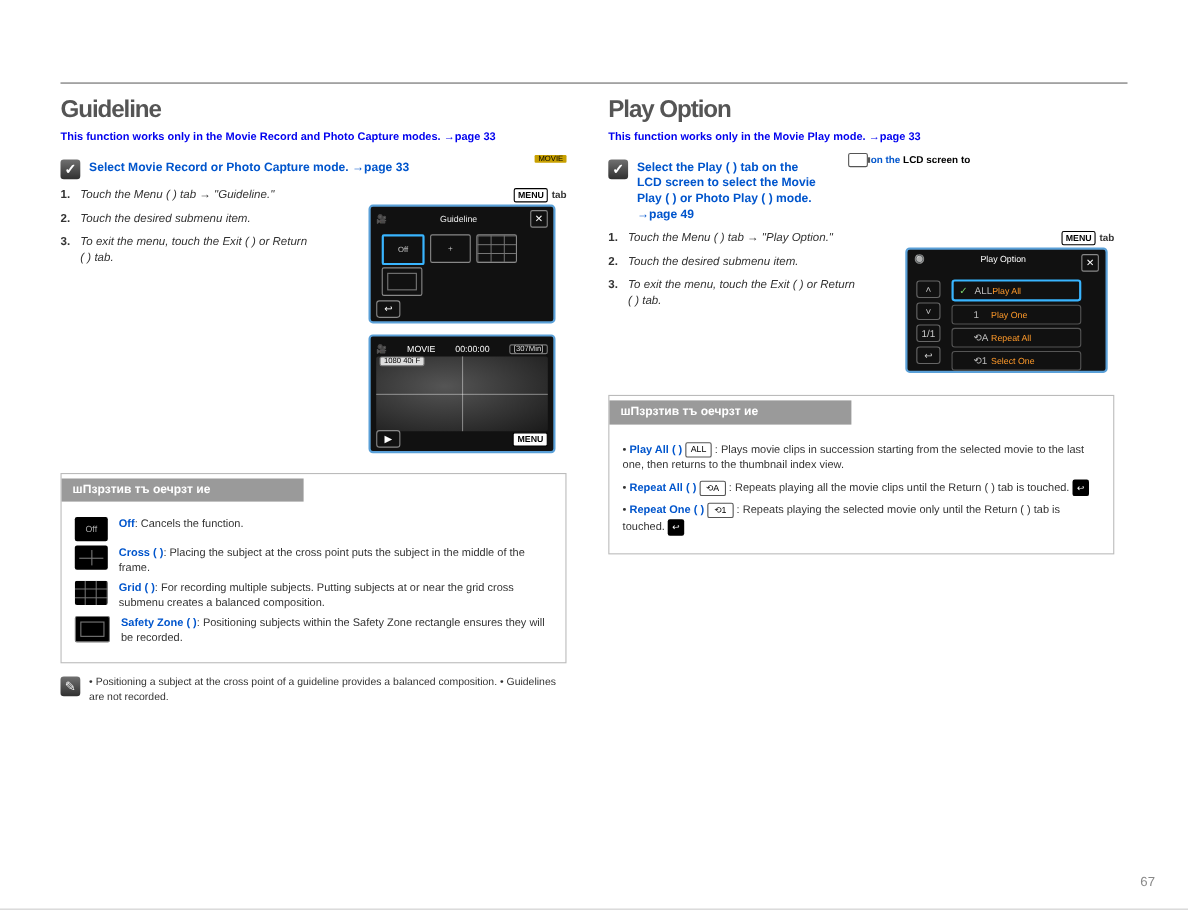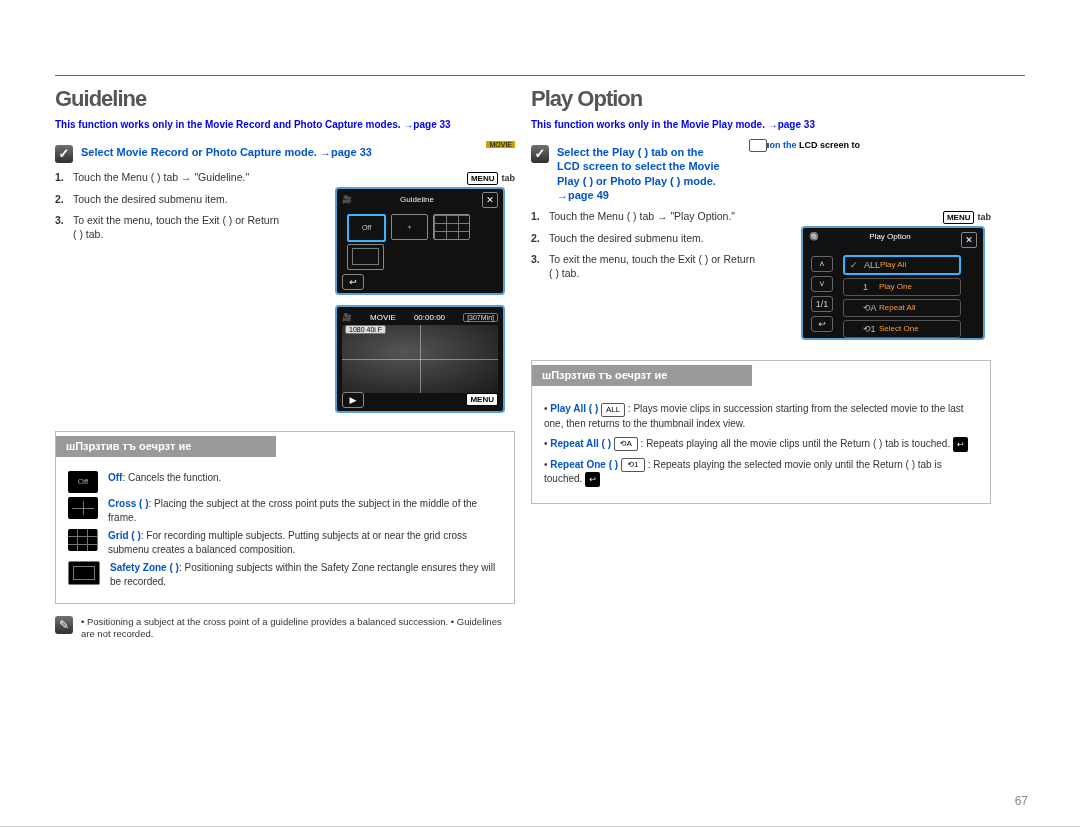--- a/index.html
+++ b/index.html
@@ -19,21 +19,21 @@
     position: relative;
     border-bottom: 1px solid #ccc;
   }
   .rule {
     border-top: 1px solid #666;
     margin-top: 35px;
     margin-bottom: 10px;
   }
   .cols {
     display: flex;
-    gap: 16px;
+    gap: 38px;
   }
   .col {
     width: 460px;
   }
   h2.section {
     font-family: Arial, sans-serif;
     font-size: 22px;
     font-weight: 700;
     color: #555;
     margin: 0 0 6px 0;
@@ -81,21 +81,21 @@
   ol.steps li {
     margin-bottom: 8px;
     line-height: 1.3;
     display: flex;
   }
   ol.steps li .num {
     font-weight: bold;
     margin-right: 4px;
     min-width: 14px;
   }
-  .step-body { flex:1; }
+  .step-body { flex:1;font-style:italic; }
   .blue { color: #0055cc; }
   .lcd-icon {
     display: inline-block;
     width: 16px; height: 11px;
     border: 1px solid #555;
     border-radius: 2px;
     vertical-align: middle;
     position: relative;
   }
   .lcd-icon:after{
@@ -228,21 +228,21 @@
 
   
   .optdesc{margin:6px 0;}
   .optdesc .name{color:#0055cc;font-weight:bold;}
   .inline-ico{
     display:inline-block;min-width:18px;height:12px;border:1px solid #555;border-radius:2px;
     font-size:8px;line-height:12px;text-align:center;color:#000;vertical-align:middle;padding:0 2px;
   }
 
   .pagenum{
-    position:absolute;right:52px;bottom:18px;color:#888;font-size:12px;
+    position:absolute;right:30px;bottom:18px;color:#888;font-size:12px;
   }
 
   .right-header-row{display:flex;gap:18px;align-items:flex-start;}
 </style>
 </head>
 <body>
 
 <div class="page">
   <div class="rule"></div>
   <div class="cols">
@@ -348,21 +348,21 @@
           <div class="item-desc"><span class="item-label">Grid ( )</span><span>: For recording multiple subjects. Putting subjects at or near the grid cross submenu creates a balanced composition.</span></div>
         </div>
         <div class="item-row">
           <div class="item-thumb safe"></div>
           <div class="item-desc"><span class="item-label">Safety Zone ( )</span><span>: Positioning subjects within the Safety Zone rectangle ensures they will be recorded.</span></div>
         </div>
       </div>
 
       <div class="foot-note">
         <div class="pen-icon">✎</div>
-        <div>• Positioning a subject at the cross point of a guideline provides a balanced succession.
+        <div>• Positioning a subject at the cross point of a guideline provides a balanced composition.
 • Guidelines are not recorded.</div>
       </div>
     </div>
 
     <div class="col">
       <h2 class="section">Play Option</h2>
       <div class="sub-note-bold">This function works only in the Movie Play mode. →page 33</div>
 
       <div class="right-header-row">
         <div class="check-row" style="margin:10px 0 8px 0;flex:0 0 200px;">

